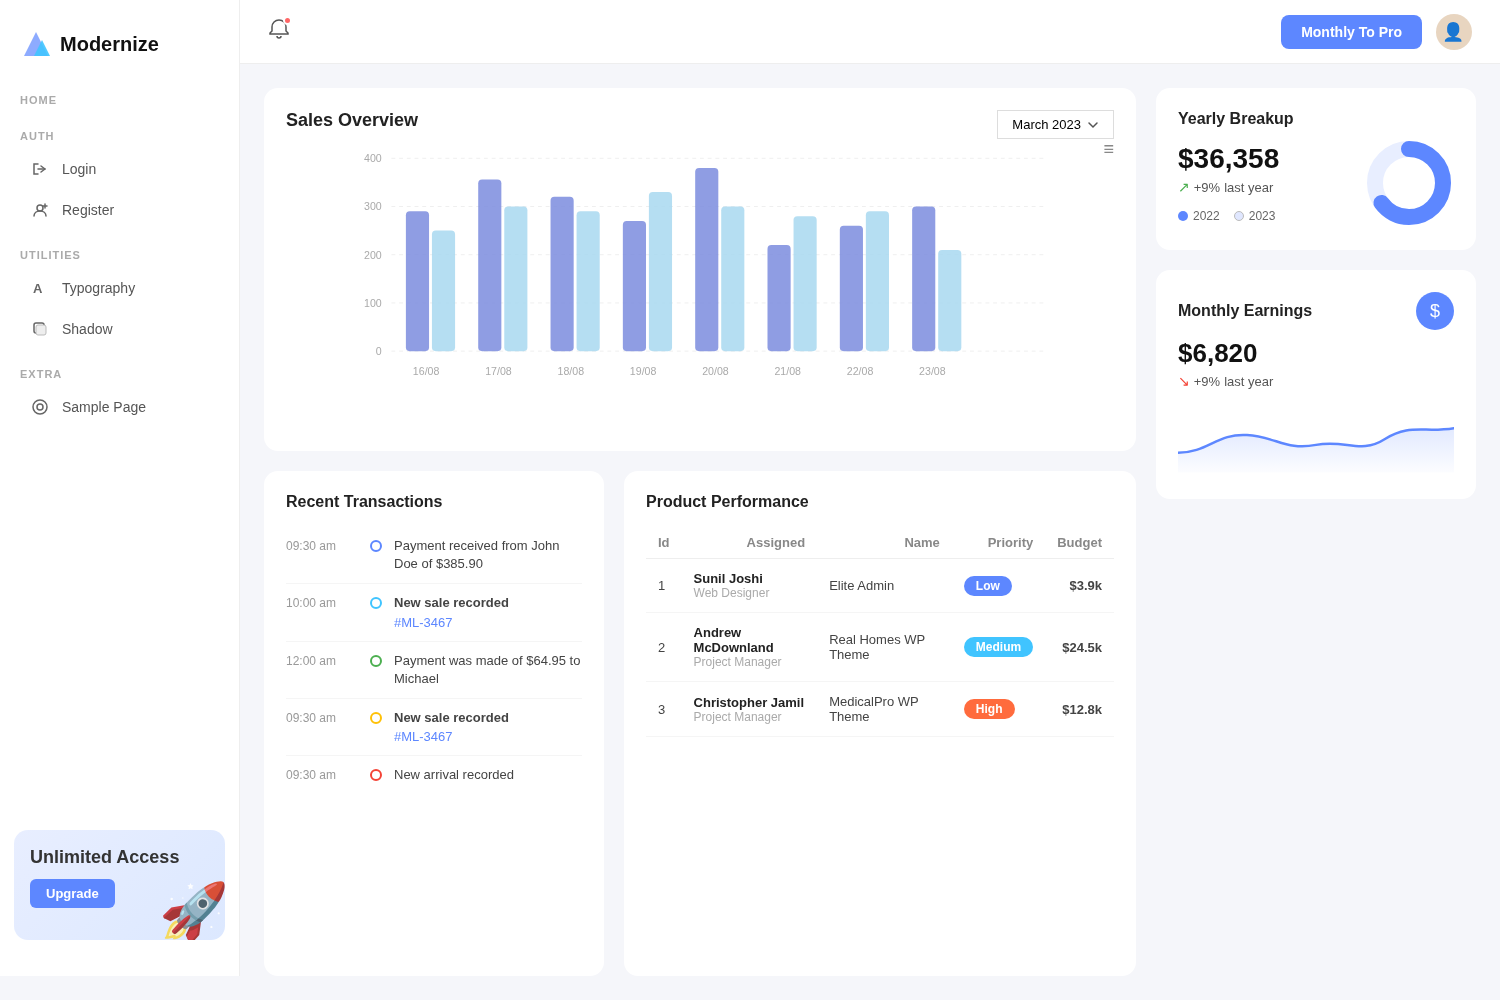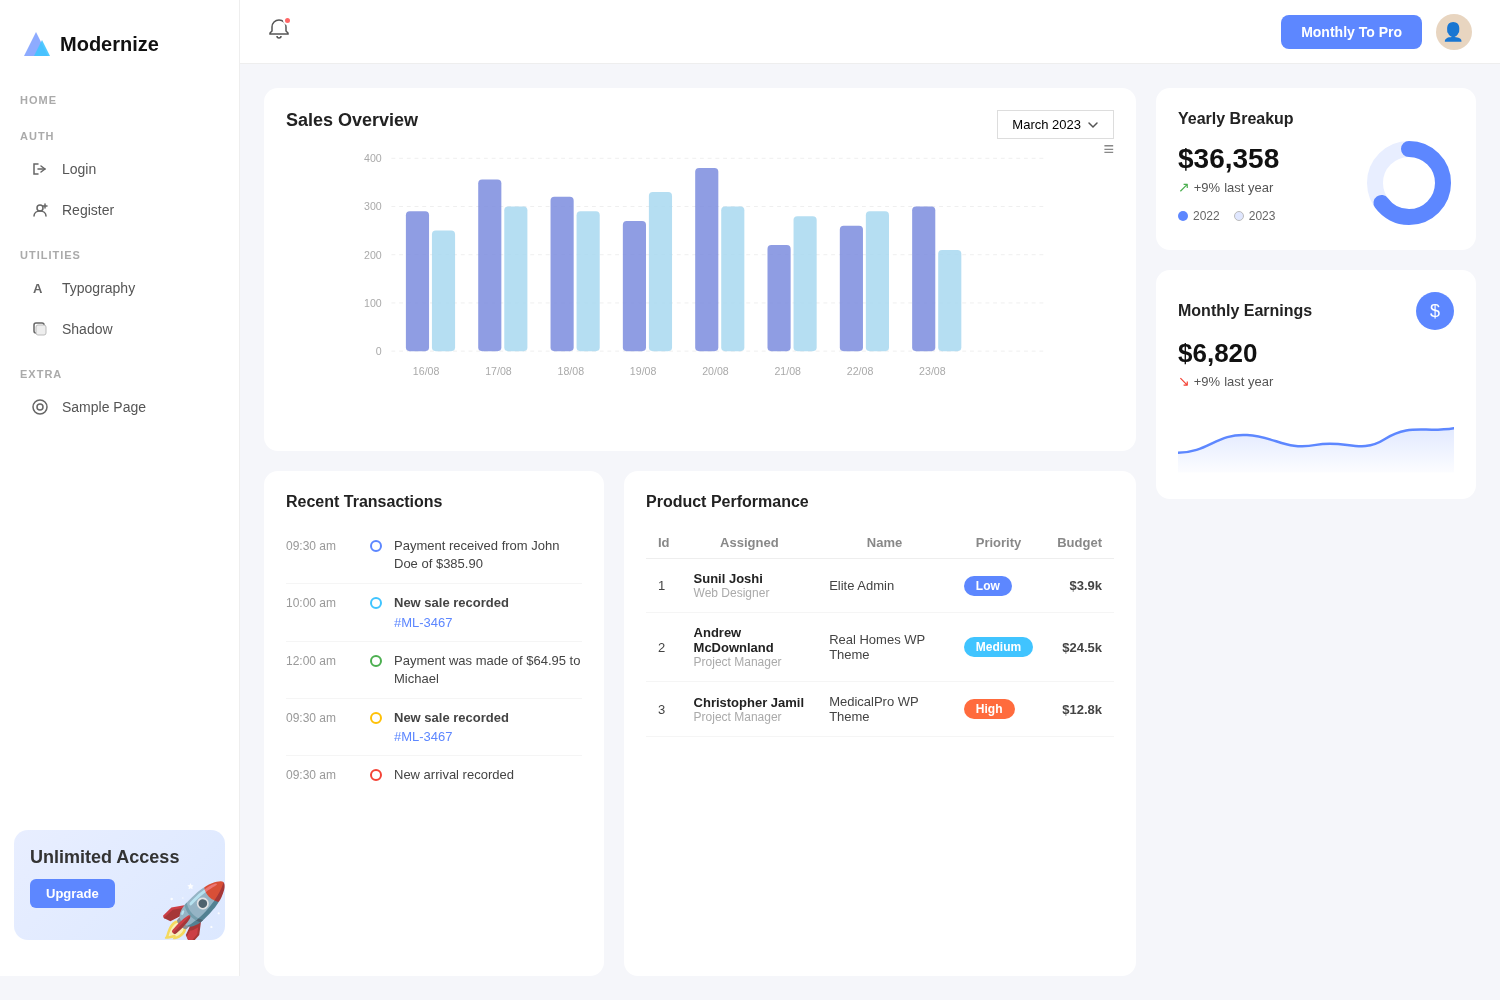--- a/index.html
+++ b/index.html
@@ -102,21 +102,21 @@
     .tx-dot.blue { border-color: #5d87ff; background: transparent; }
     .tx-dot.cyan { border-color: #40c4ff; background: transparent; }
     .tx-dot.green { border-color: #4caf50; background: transparent; }
     .tx-dot.yellow { border-color: #ffc107; background: transparent; }
     .tx-dot.red { border-color: #f44336; background: transparent; }
     .tx-text { font-size: 13px; color: #444; line-height: 1.4; }
     .tx-link { color: #5d87ff; text-decoration: none; font-size: 13px; }
 
     
     .product-table { width: 100%; border-collapse: collapse; }
-    .product-table th { font-size: 13px; font-weight: 600; color: #888; padding: 8px 12px; text-align: center; border-bottom: 1px solid #eee; }
+    .product-table th { font-size: 13px; font-weight: 600; color: #888; padding: 8px 12px; text-align: right; border-bottom: 1px solid #eee; }
     .product-table td { font-size: 13px; color: #444; padding: 12px 12px; border-bottom: 1px solid #f5f5f5; vertical-align: middle; }
     .product-table td:last-child { text-align: right; font-weight: 700; }
     .assigned-name { font-weight: 600; color: #222; font-size: 13px; }
     .assigned-role { font-size: 12px; color: #aaa; }
     .priority-badge {
       display: inline-block; padding: 3px 12px; border-radius: 20px;
       font-size: 12px; font-weight: 600; color: #fff;
     }
     .priority-low { background: #5d87ff; }
     .priority-medium { background: #40c4ff; }

